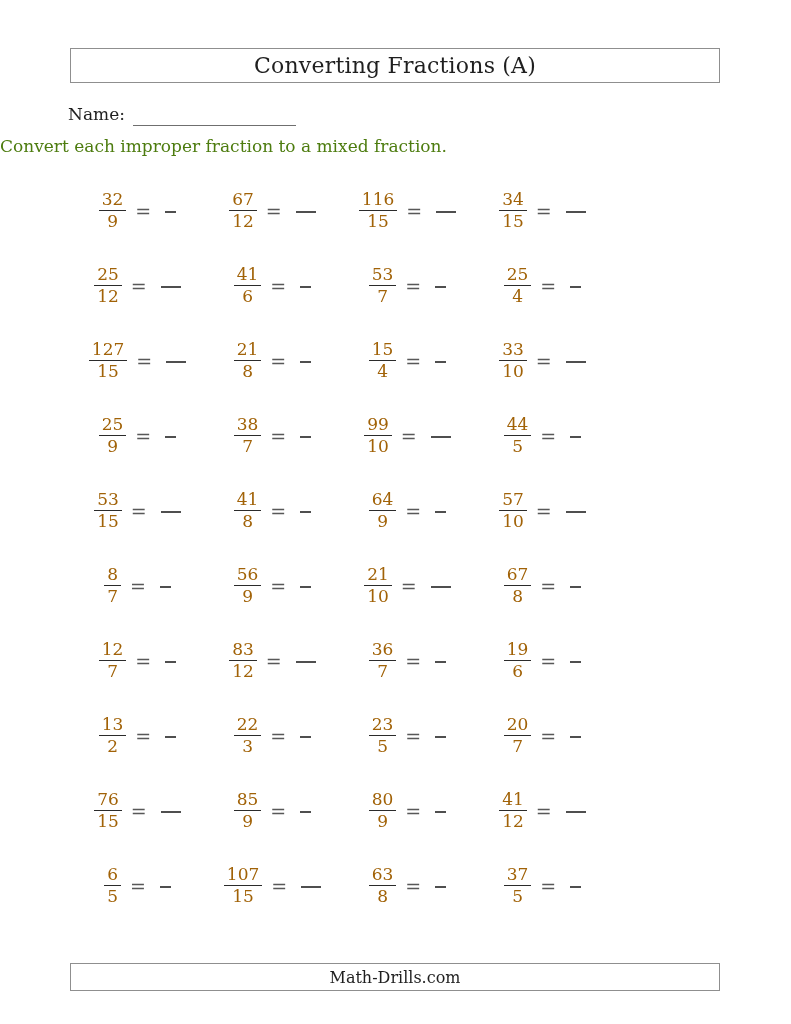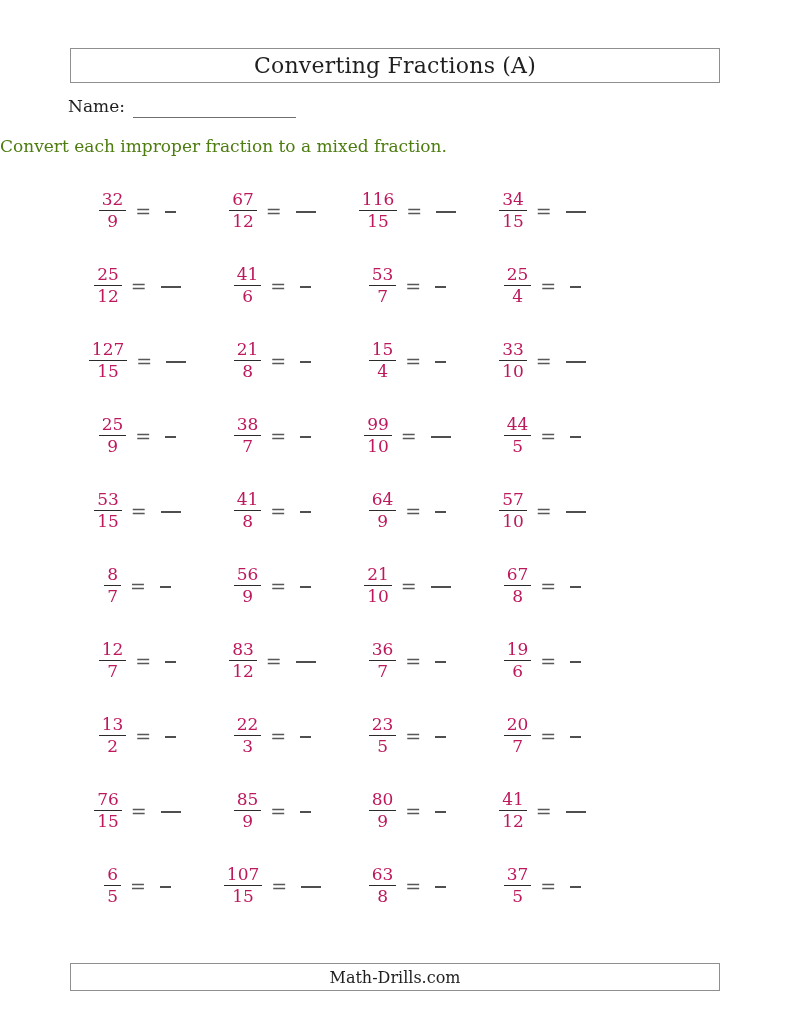--- a/index.html
+++ b/index.html
@@ -31,21 +31,21 @@
     position: absolute;
     left: 68px; top: 96px;
     width: 653px;
     display: flex;
     justify-content: space-between;
     align-items: flex-end;
     font-size: 17px;
     color: #1f1f1f;
   }
   .field-group { display: flex; align-items: flex-end; }
-  .field-label { padding-bottom: 2px; }
+  .field-label { padding-bottom: 2px; margin-top: 8px; }
   .write-line {
     display: inline-block;
     border-bottom: 1.5px solid #6f6f6f;
     height: 20px;
     margin-left: 8px;
   }
   .name-line { width: 163px; }
   .date-line { width: 110px; }
   .instruction {
     position: absolute;
@@ -66,21 +66,21 @@
   .problem {
     display: flex;
     align-items: center;
     justify-content: center;
   }
   .frac {
     display: inline-block;
     text-align: center;
     font-size: 17px;
     line-height: 1.12;
-    color: #be185d;
+    color: #a16207;
   }
   .frac .num {
     display: block;
     padding: 0 3px 1px 3px;
     border-bottom: 1.6px solid #2b2b2b;
   }
   .frac .den {
     display: block;
     padding: 1px 3px 0 3px;
   }

